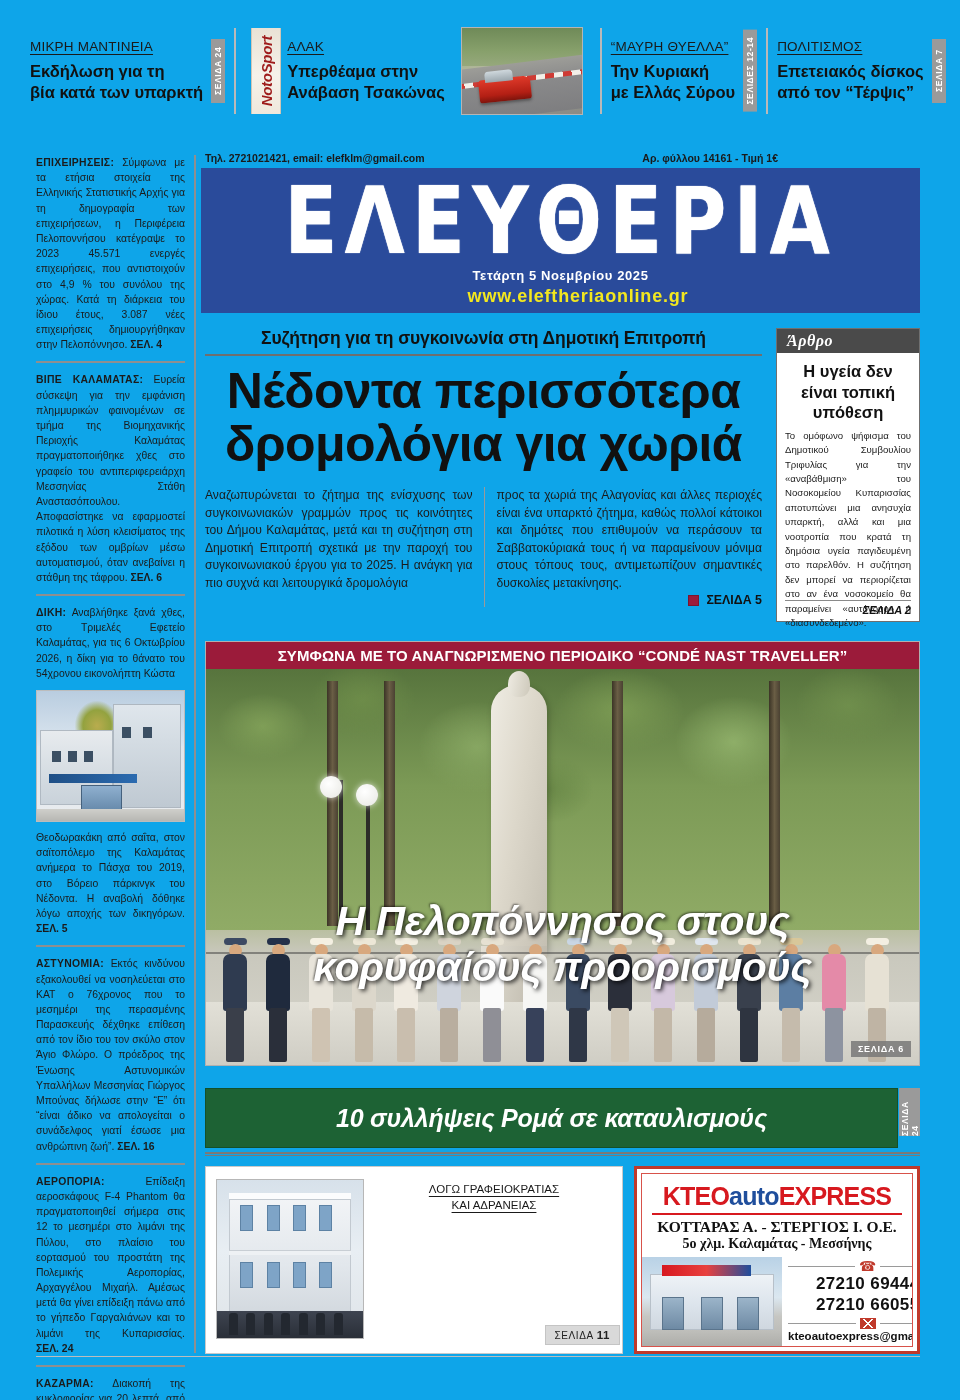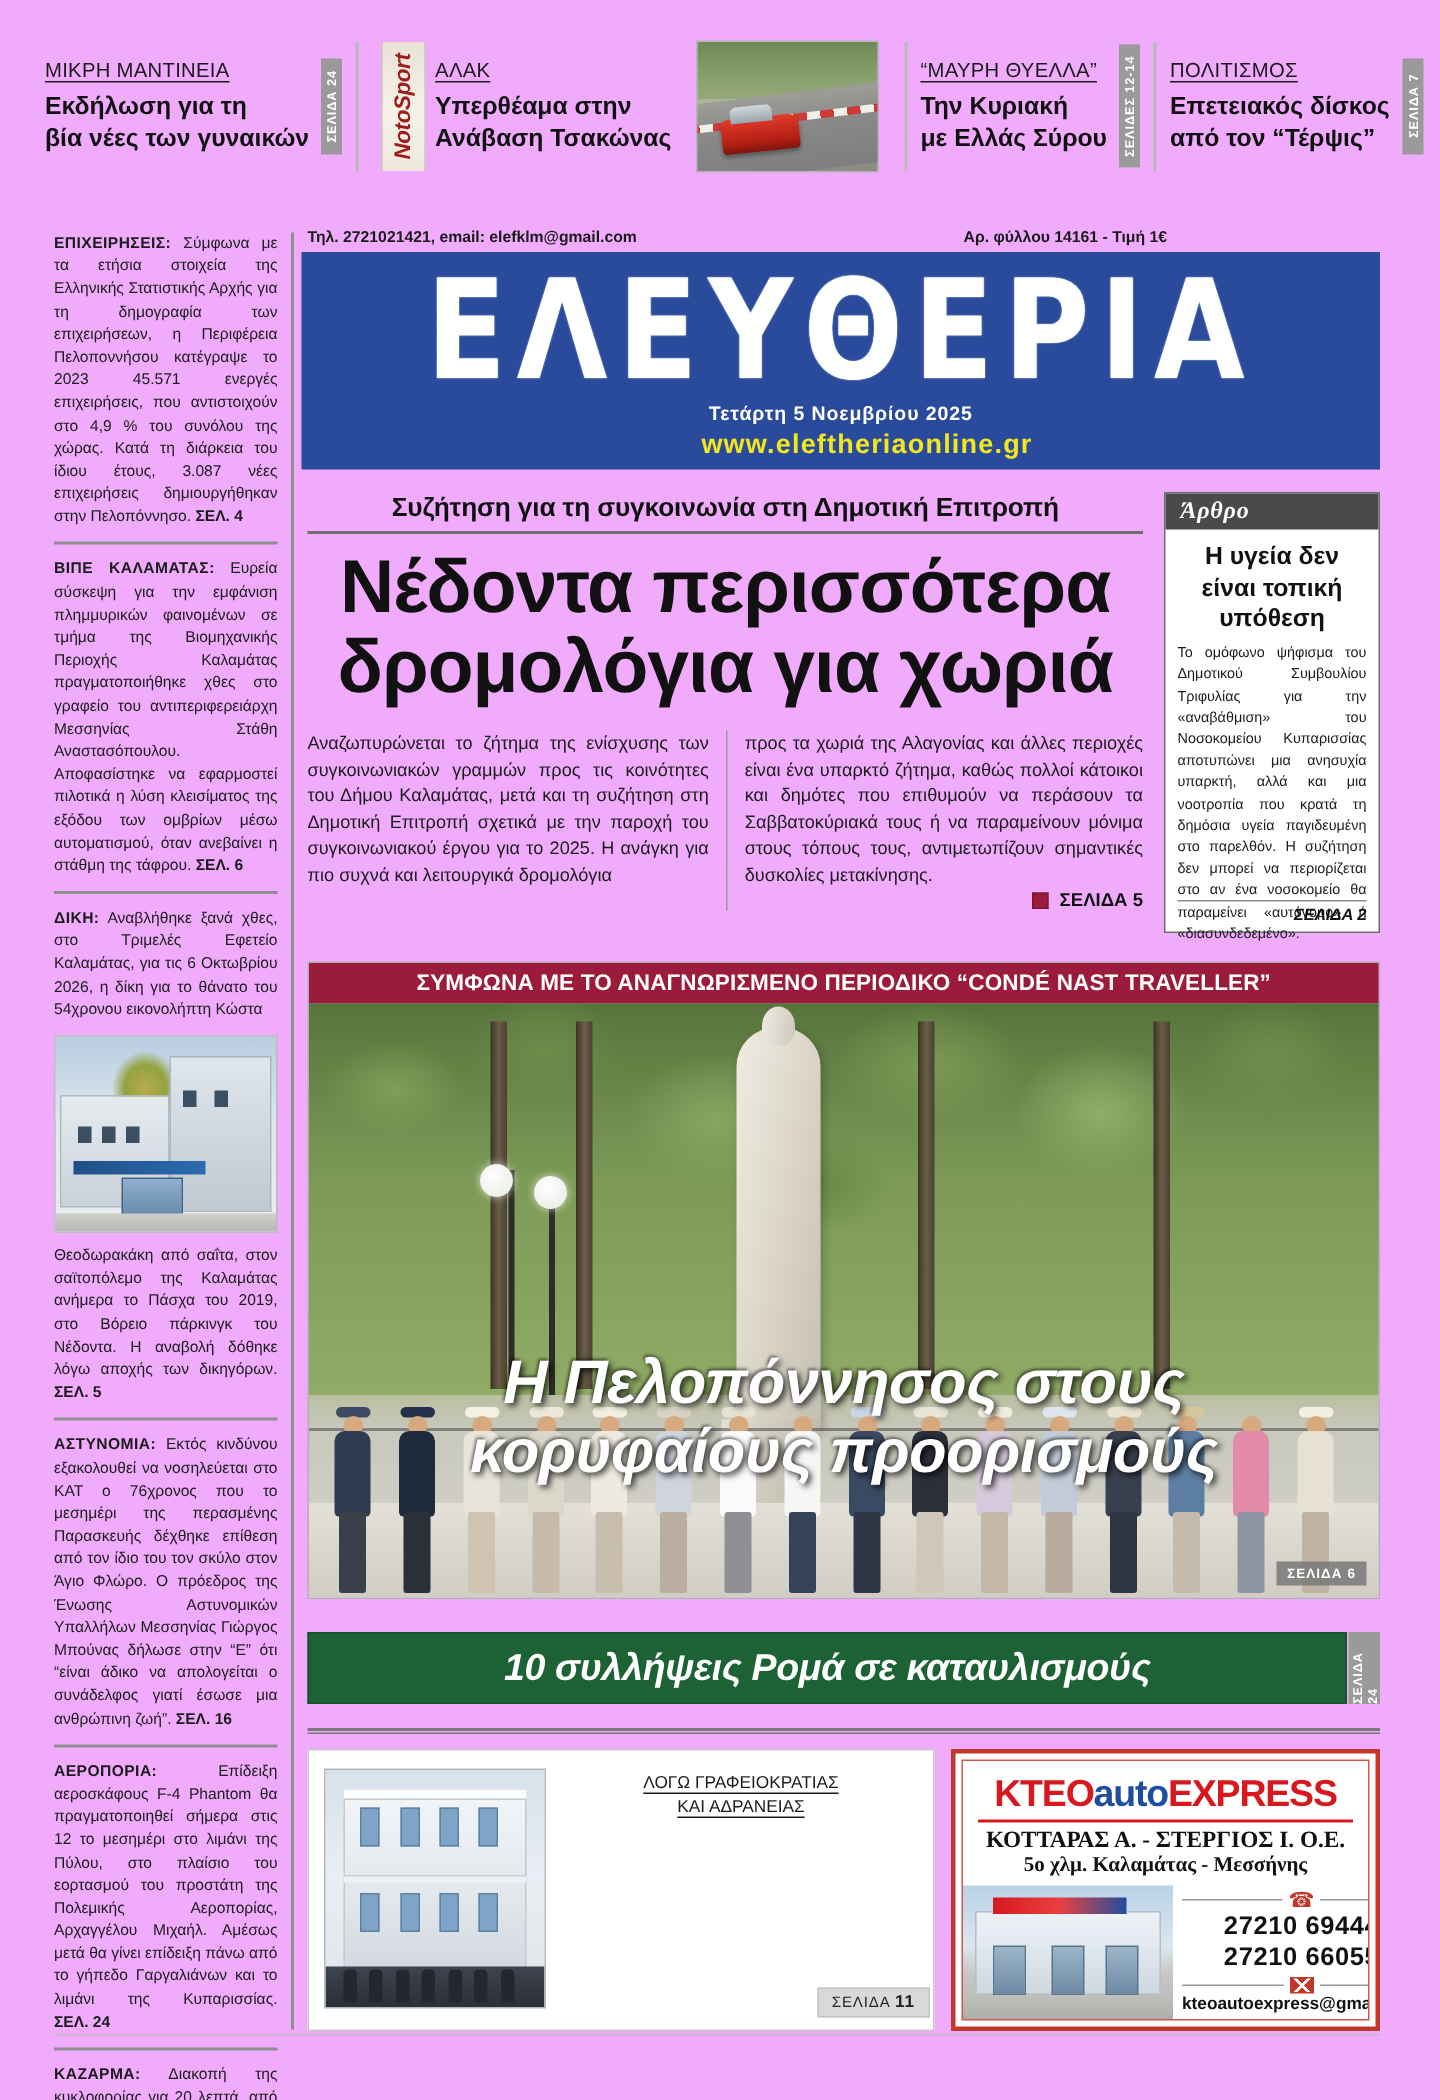--- a/index.html
+++ b/index.html
@@ -4,21 +4,21 @@
 <title>ΕΛΕΥΘΕΡΙΑ</title>
 <style>
   * { box-sizing: border-box; margin: 0; padding: 0; }
   html, body {
     width: 960px; height: 1400px;
     background: #ffffff;
     font-family: "Liberation Sans", "DejaVu Sans", sans-serif;
     color: #111;
     overflow: hidden;
   }
-  .page { position: relative; width: 960px; height: 1400px; background:#f0abfc; }
+  .page { position: relative; width: 960px; height: 1400px; background:#0ea5e9; }
 
   
   .teaser-bar {
     position: absolute; left: 0; top: 0; width: 960px; height: 142px;
     display: flex; align-items: center; padding: 0 30px;
   }
   .teaser {
     display: flex; flex-direction: column; justify-content: center;
     height: 100px; padding-right: 8px;
   }
@@ -294,21 +294,21 @@
     letter-spacing: -.4px; padding: 0 18px;
   }
   .feature-pg {
     position: absolute; right: 8px; bottom: 8px;
     background: rgba(120,120,120,.85); color: #fff;
     font-size: 9px; font-weight: 700; letter-spacing: .7px; padding: 3px 7px;
   }
 
   
   .green-banner {
-    position: absolute; left: 205px; top: 1088px; width: 693px; height: 48px;
+    position: absolute; left: 205px; top: 1088px; width: 693px; height: 60px;
     background: #1d6234; border: 1px solid #14502a;
     display: flex; align-items: center; justify-content: center;
   }
   .green-banner span {
     color: #fff; font-size: 25px; font-weight: 700; font-style: italic;
     letter-spacing: -.2px;
   }
   .green-pg {
     position: absolute; left: 899px; top: 1088px; height: 48px; width: 21px;
     background: #9a9a9a; color: #fff;
@@ -441,21 +441,21 @@
 </head>
 <body>
 
 <div class="page">
 
   <div class="teaser-bar">
 
     <div class="teaser">
       <div class="teaser-kicker">ΜΙΚΡΗ ΜΑΝΤΙΝΕΙΑ</div>
       <div class="teaser-line">Εκδήλωση για τη</div>
-      <div class="teaser-line">βία νέες των γυναικών</div>
+      <div class="teaser-line">βία κατά των υπαρκτή</div>
     </div>
     <div class="pagetag tall">ΣΕΛΙΔΑ 24</div>
     <div class="vrule"></div>
 
     <div class="notosport">
       <span>NotoSport</span>
     </div>
 
     <div class="teaser">
       <div class="teaser-kicker">ΑΛΑΚ</div>

